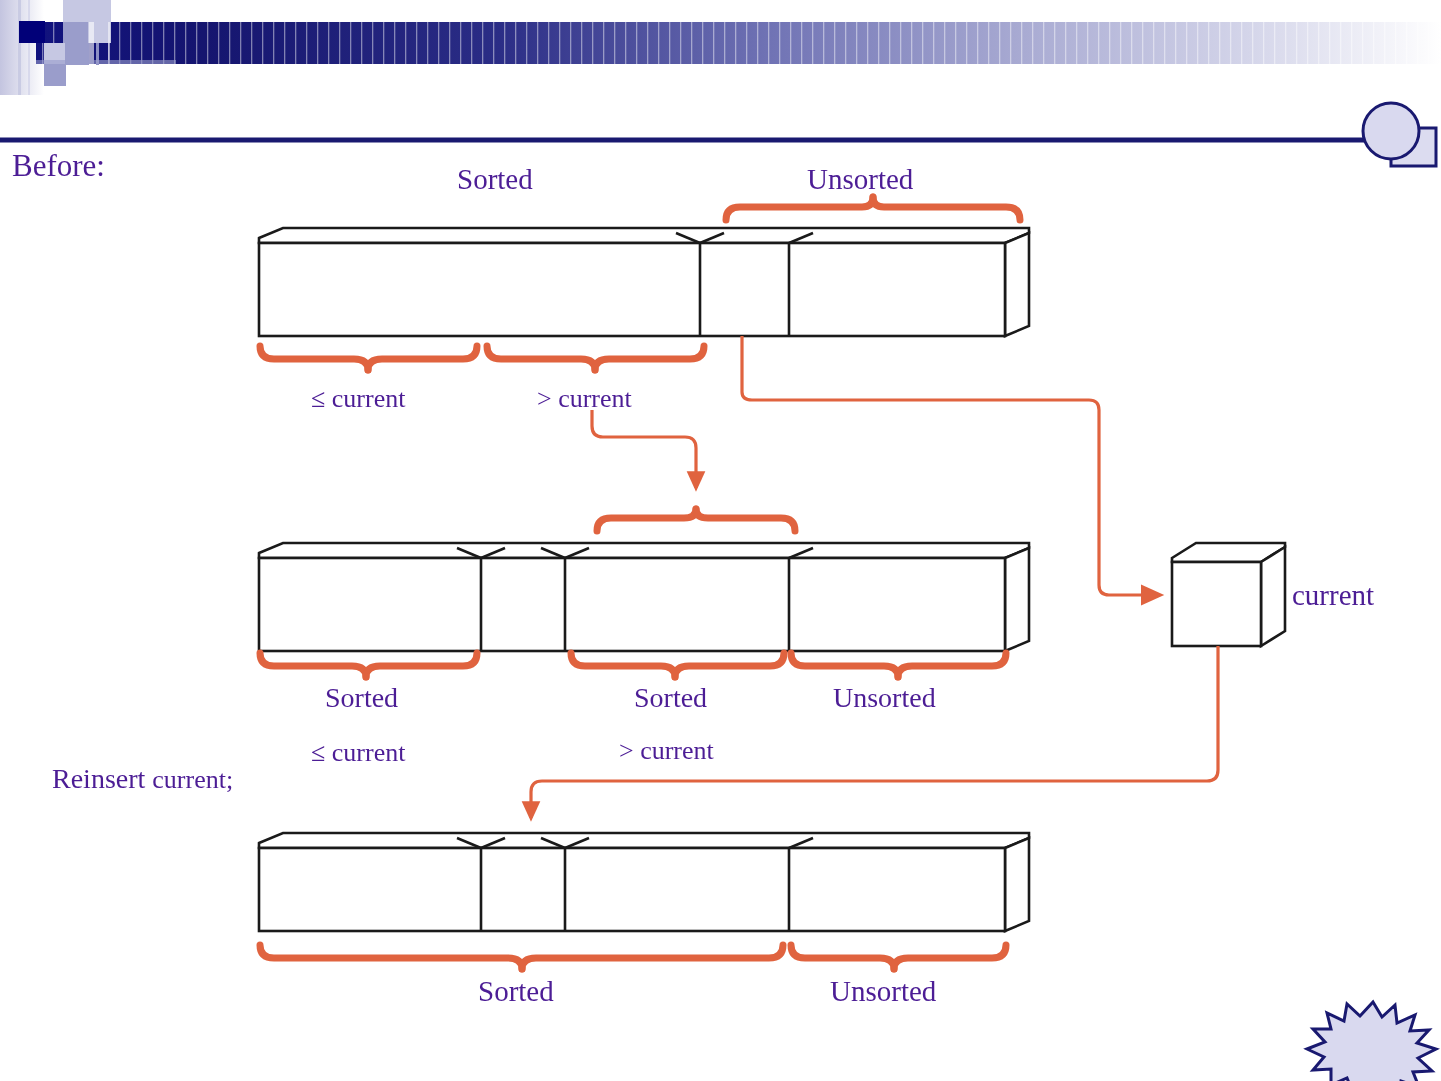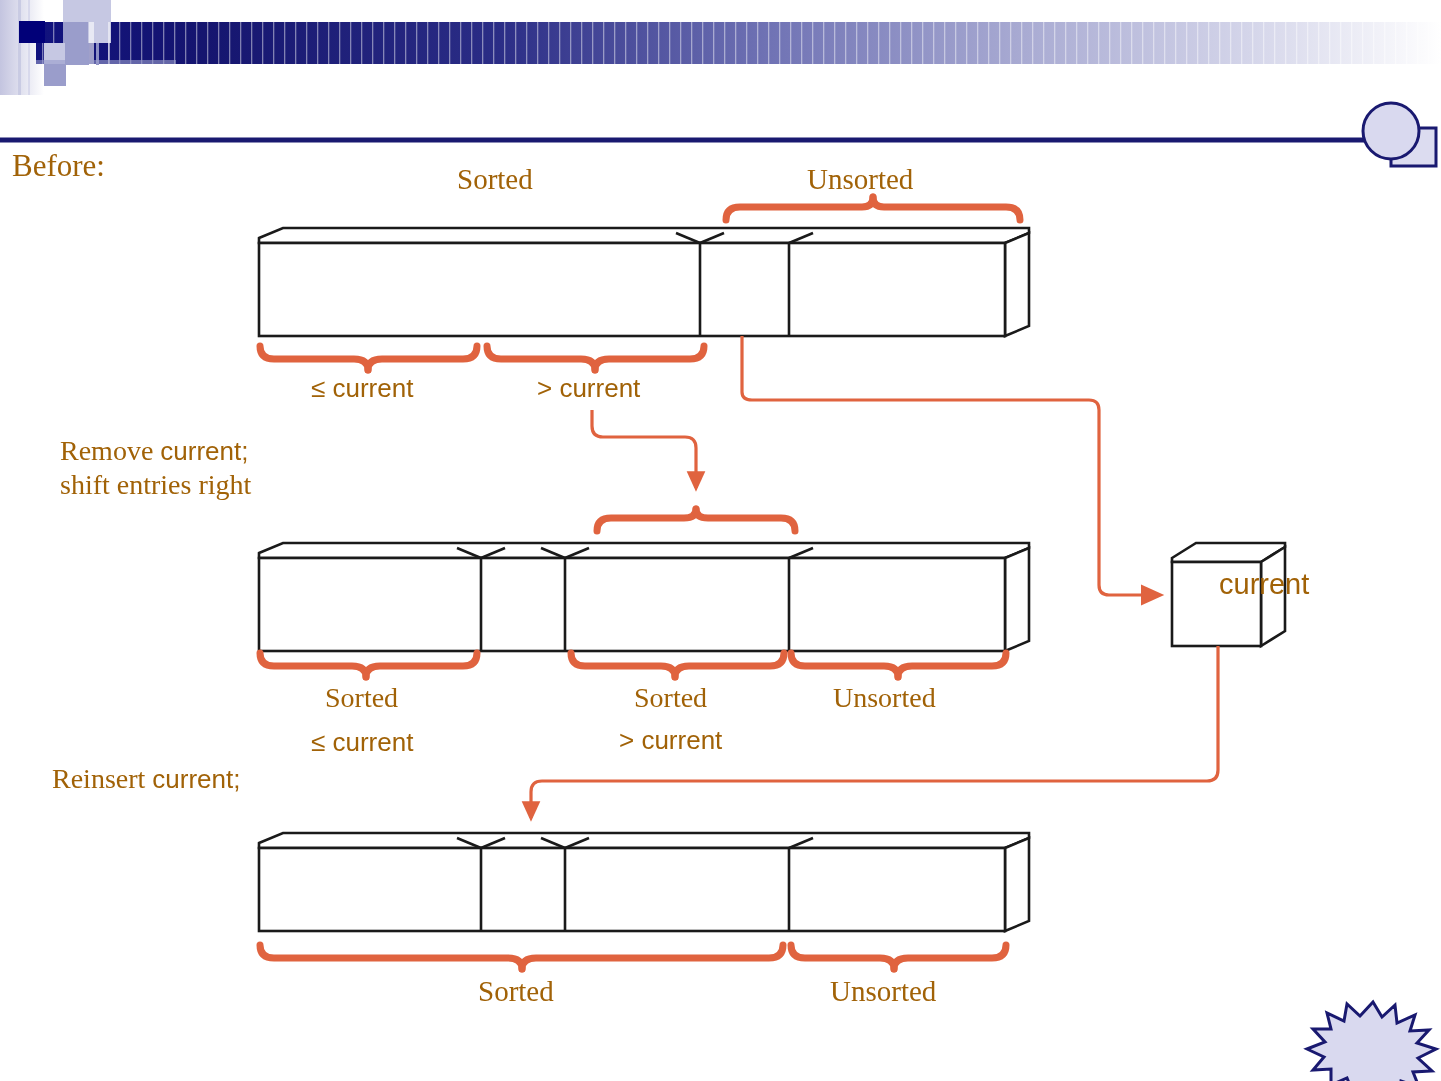--- a/index.html
+++ b/index.html
@@ -17,26 +17,26 @@
     background: #ffffff;
     overflow: hidden;
   }
   #deco-header, #deco-topright, #deco-starburst, #diagram {
     position: absolute;
     left: 0;
     top: 0;
   }
   .lbl {
     position: absolute;
-    color: #a16207;
+    color: #4c1d95;
     white-space: nowrap;
     line-height: 1;
   }
   .lbl-serif { font-family: "Liberation Serif", serif; }
-  .lbl-sans  { font-family: Liberation Sans, sans-serif; }
+  .lbl-sans  { font-family: Liberation Serif, serif; margin-top: 11px; }
 </style>
 </head>
 <body>
 
 <div id="slide">
 
   <svg id="deco-header" width="1441" height="120">
     <defs>
       <linearGradient id="bandGrad" x1="0" y1="0" x2="1" y2="0">
         <stop offset="0.00" stop-color="#11127e"></stop>
@@ -194,34 +194,30 @@
   </svg>
 
   <div class="lbl lbl-serif" style="left:12px; top:150px; font-size:31px;">Before:</div>
 
   <div class="lbl lbl-serif" style="left:457px; top:165px; font-size:29px;">Sorted</div>
   <div class="lbl lbl-serif" style="left:807px; top:165px; font-size:29px;">Unsorted</div>
 
   <div class="lbl lbl-sans" style="left:311px; top:375px; font-size:26px;">≤ current</div>
   <div class="lbl lbl-sans" style="left:537px; top:375px; font-size:26px;">&gt; current</div>
 
-  <div class="lbl" style="left:60px; top:434px; font-size:28px; line-height:33px;">
-    <span class="lbl-serif">Remove </span><span class="lbl-sans" style="font-size:26px;">current;</span><br>
-    <span class="lbl-serif">shift entries right</span>
-  </div>
 
   <div class="lbl lbl-serif" style="left:325px; top:684px; font-size:28px;">Sorted</div>
   <div class="lbl lbl-serif" style="left:634px; top:684px; font-size:28px;">Sorted</div>
   <div class="lbl lbl-serif" style="left:833px; top:684px; font-size:28px;">Unsorted</div>
 
   <div class="lbl lbl-sans" style="left:311px; top:729px; font-size:26px;">≤ current</div>
   <div class="lbl lbl-sans" style="left:619px; top:727px; font-size:26px;">&gt; current</div>
 
   <div class="lbl" style="left:52px; top:765px; font-size:28px;">
     <span class="lbl-serif">Reinsert </span><span class="lbl-sans" style="font-size:26px;">current;</span>
   </div>
 
-  <div class="lbl lbl-sans" style="left:1219px; top:570px; font-size:29px;">current</div>
+  <div class="lbl lbl-sans" style="left:1292px; top:570px; font-size:29px;">current</div>
 
   <div class="lbl lbl-serif" style="left:478px; top:977px; font-size:29px;">Sorted</div>
   <div class="lbl lbl-serif" style="left:830px; top:977px; font-size:29px;">Unsorted</div>
 
 </div>
 
 </body></html>

